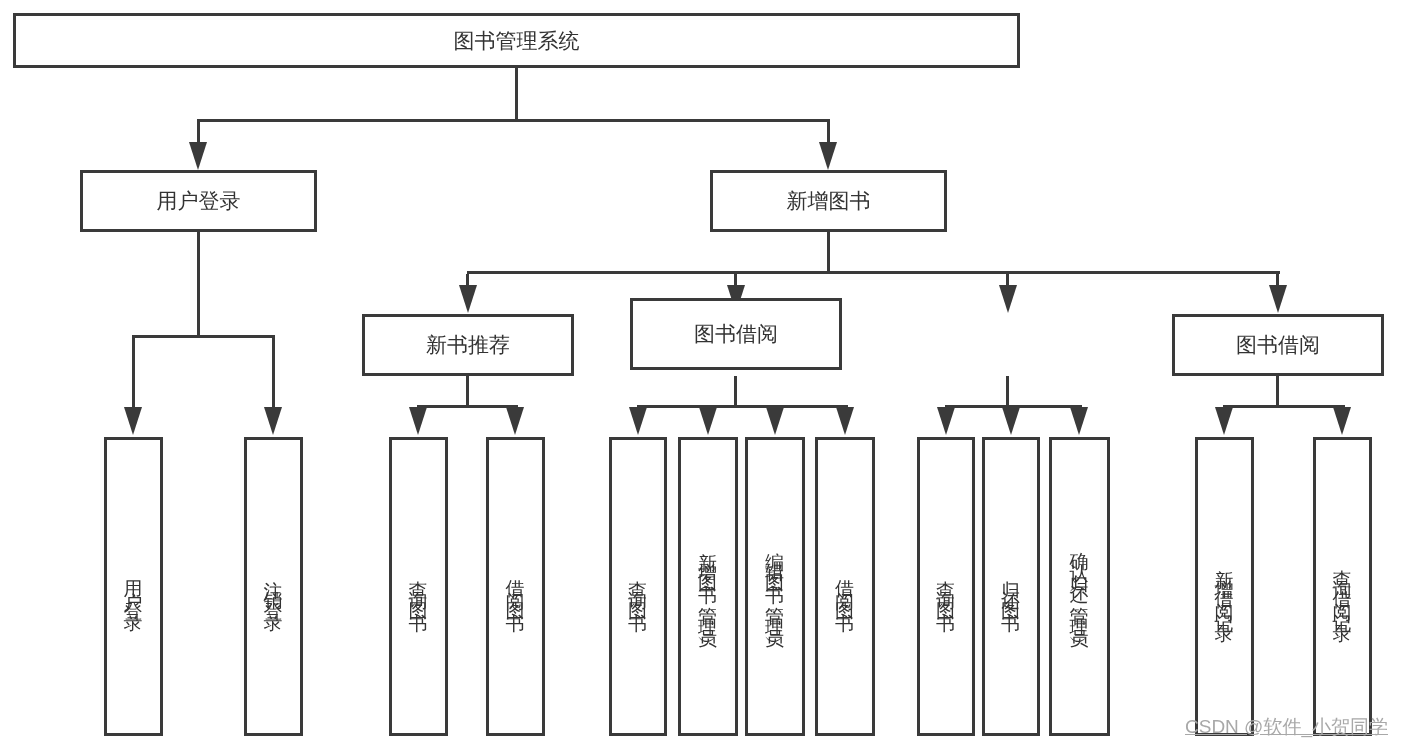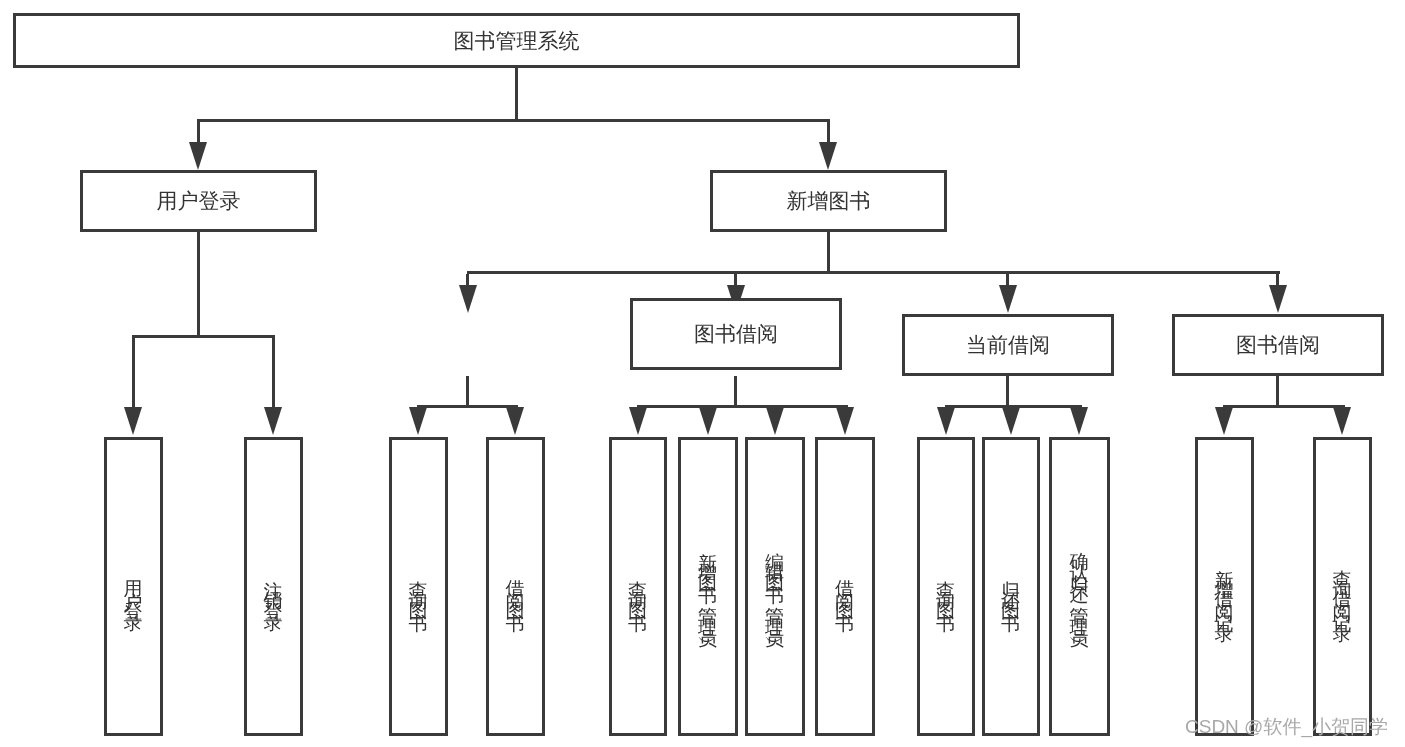--- a/index.html
+++ b/index.html
@@ -20,21 +20,21 @@
   }
   .vl { position:absolute; width:3px; background:#3a3a3a; }
   .hl { position:absolute; height:3px; background:#3a3a3a; }
   .arrow {
     position:absolute; width:0; height:0;
     border-left:9px solid transparent; border-right:9px solid transparent;
     border-top:28px solid #3a3a3a;
   }
   .watermark {
     position:absolute; left:1185px; top:714px; z-index:5;
-    color:#a8a8a8; font-size:19px; white-space:nowrap;
+    color:#a8a8a8; font-size:19px; white-space:nowrap;text-decoration:underline;
   }
 </style>
 </head>
 <body>
 
 <div class="canvas">
 
   <div class="node h" style="left:13px;top:13px;width:1007px;height:55px">图书管理系统</div>
 
   <div class="vl" style="left:515px;top:68px;height:54px"></div>
@@ -58,22 +58,22 @@
   <div class="hl" style="left:467px;top:271px;width:813px"></div>
   <div class="vl" style="left:466px;top:274px;height:13px"></div>
   <div class="vl" style="left:734px;top:274px;height:13px"></div>
   <div class="vl" style="left:1006px;top:274px;height:13px"></div>
   <div class="vl" style="left:1276px;top:274px;height:13px"></div>
   <div class="arrow" style="left:459px;top:285px"></div>
   <div class="arrow" style="left:727px;top:285px"></div>
   <div class="arrow" style="left:999px;top:285px"></div>
   <div class="arrow" style="left:1269px;top:285px"></div>
 
+  <div class="node h" style="left:362px;top:314px;width:212px;height:62px">新书推荐</div>
   <div class="node h" style="left:630px;top:298px;width:212px;height:72px">图书借阅</div>
-  <div class="node h" style="left:902px;top:314px;width:212px;height:62px">当前借阅</div>
   <div class="node h" style="left:1172px;top:314px;width:212px;height:62px">图书借阅</div>
 
   <div class="vl" style="left:466px;top:376px;height:32px"></div>
   <div class="hl" style="left:417px;top:405px;width:101px"></div>
   <div class="arrow" style="left:409px;top:407px"></div>
   <div class="arrow" style="left:506px;top:407px"></div>
 
   <div class="vl" style="left:734px;top:376px;height:32px"></div>
   <div class="hl" style="left:637px;top:405px;width:211px"></div>
   <div class="arrow" style="left:629px;top:407px"></div>

